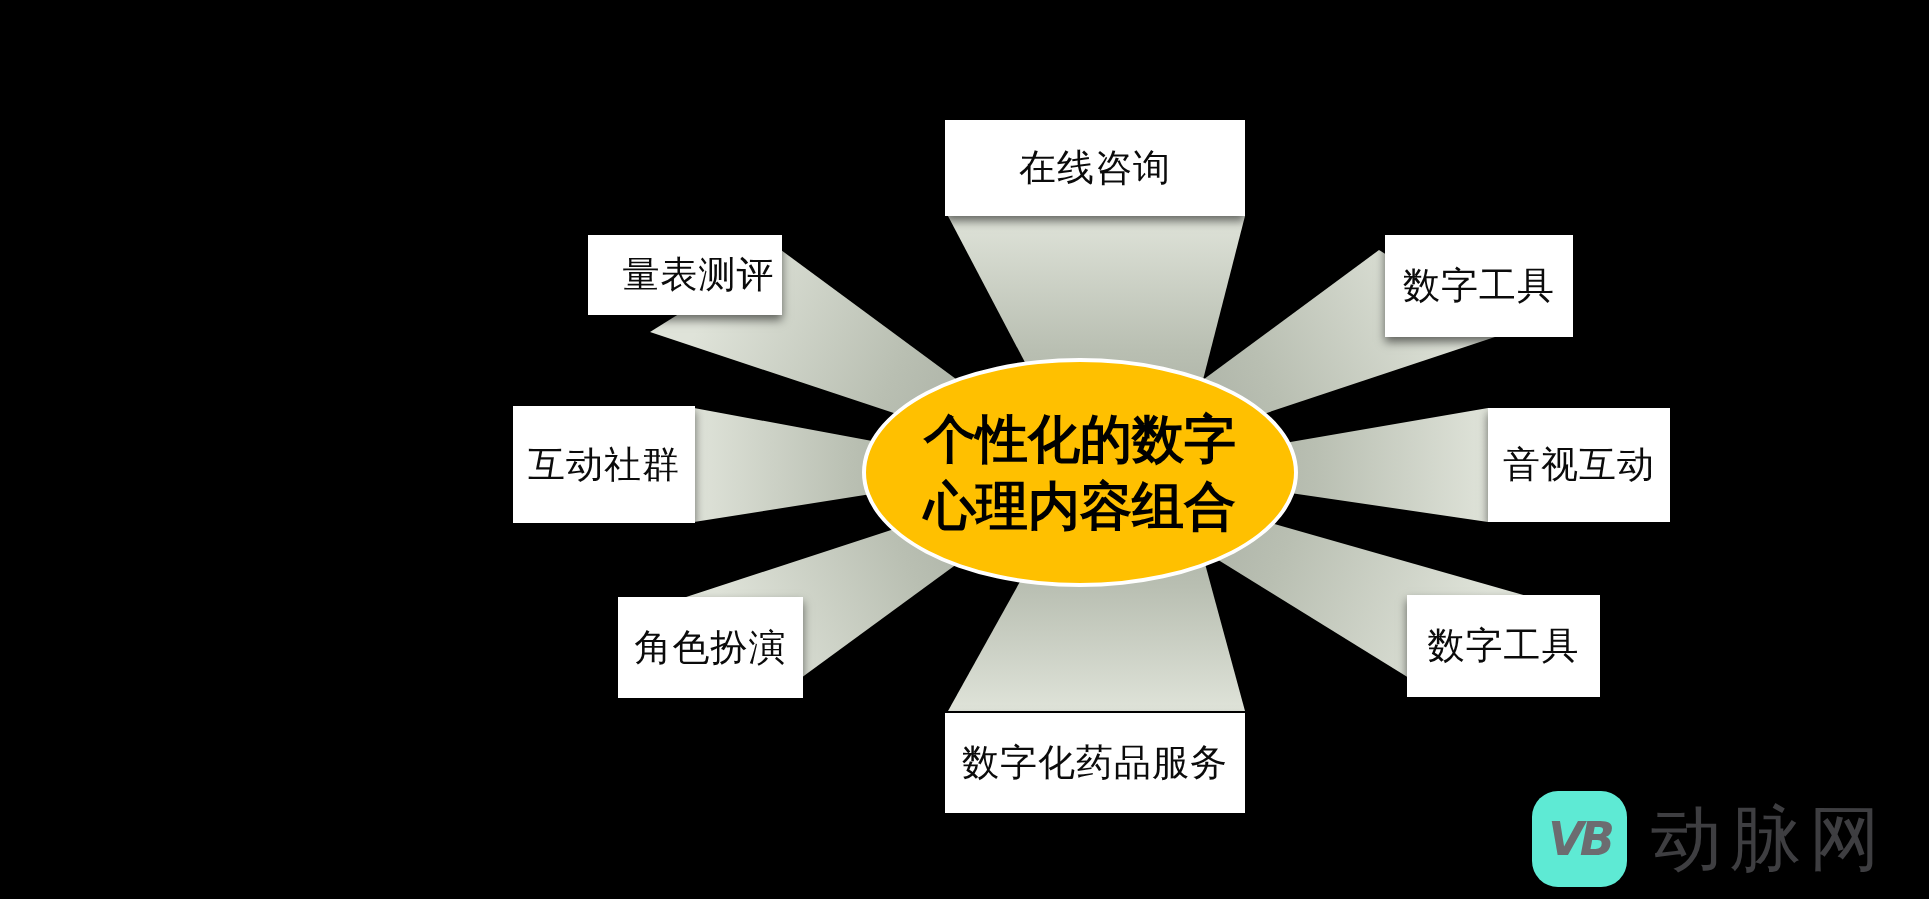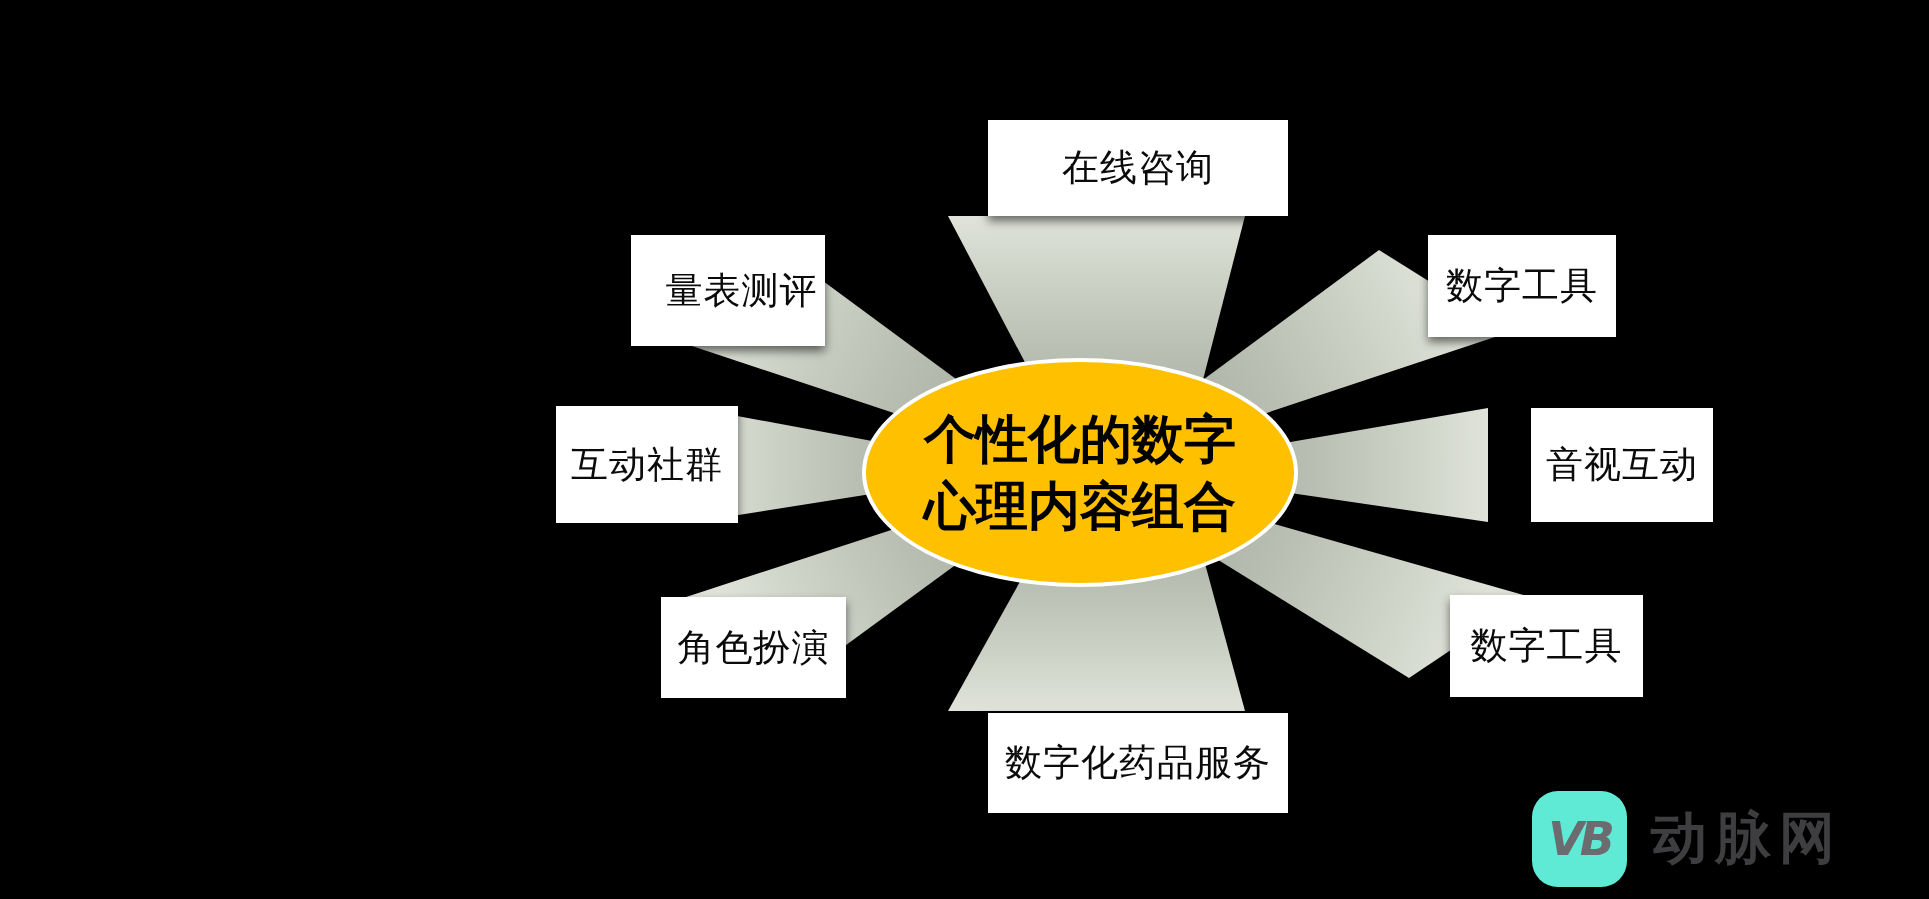--- a/index.html
+++ b/index.html
@@ -15,24 +15,23 @@
     position:absolute;
     background:#FFFFFF;
     display:flex;align-items:center;justify-content:center;
     color:#0B0B0B;
     font-size:37px;
     letter-spacing:1px;
     box-shadow:0 5px 9px rgba(0,0,0,0.55);
     box-sizing:border-box;
     z-index:3;
     white-space:nowrap;
-    margin-left:43px;
   }
   .n-top        {left:945px; top:120px; width:300px; height:96px;}
-  .n-topleft    {left:588px; top:235px; width:194px; height:111px;padding-left:27px;}
+  .n-topleft    {left:588px; top:235px; width:194px; height:80px;padding-left:27px;}
   .n-topright   {left:1385px;top:235px; width:188px; height:102px;}
   .n-left       {left:513px; top:406px; width:182px; height:117px;justify-content:center;}
   .n-right      {left:1488px;top:408px; width:182px; height:114px;}
   .n-bottomleft {left:618px; top:597px; width:185px; height:101px;}
   .n-bottomright{left:1407px;top:595px; width:193px; height:102px;}
   .n-bottom     {left:945px; top:713px; width:300px; height:100px;align-items:center;}
   .ellipse{
     position:absolute;
     left:862px;top:358px;width:436px;height:229px;
     background:#FFC000;
@@ -65,22 +64,22 @@
   }
   .wm-vb{
     font-family:"DejaVu Sans",sans-serif;
     font-style:italic;
     font-weight:700;
     font-size:46px;
     letter-spacing:-4px;
     color:#6C6C70;
   }
   .wm-brand{
-    font-size:56px;
-    font-weight:700;
+    font-size:71px;
+    font-weight:400;
     letter-spacing:8px;
     color:#3E3E41;
     white-space:nowrap;
   }
 </style>
 </head>
 <body>
 
 <div class="canvas">
 

